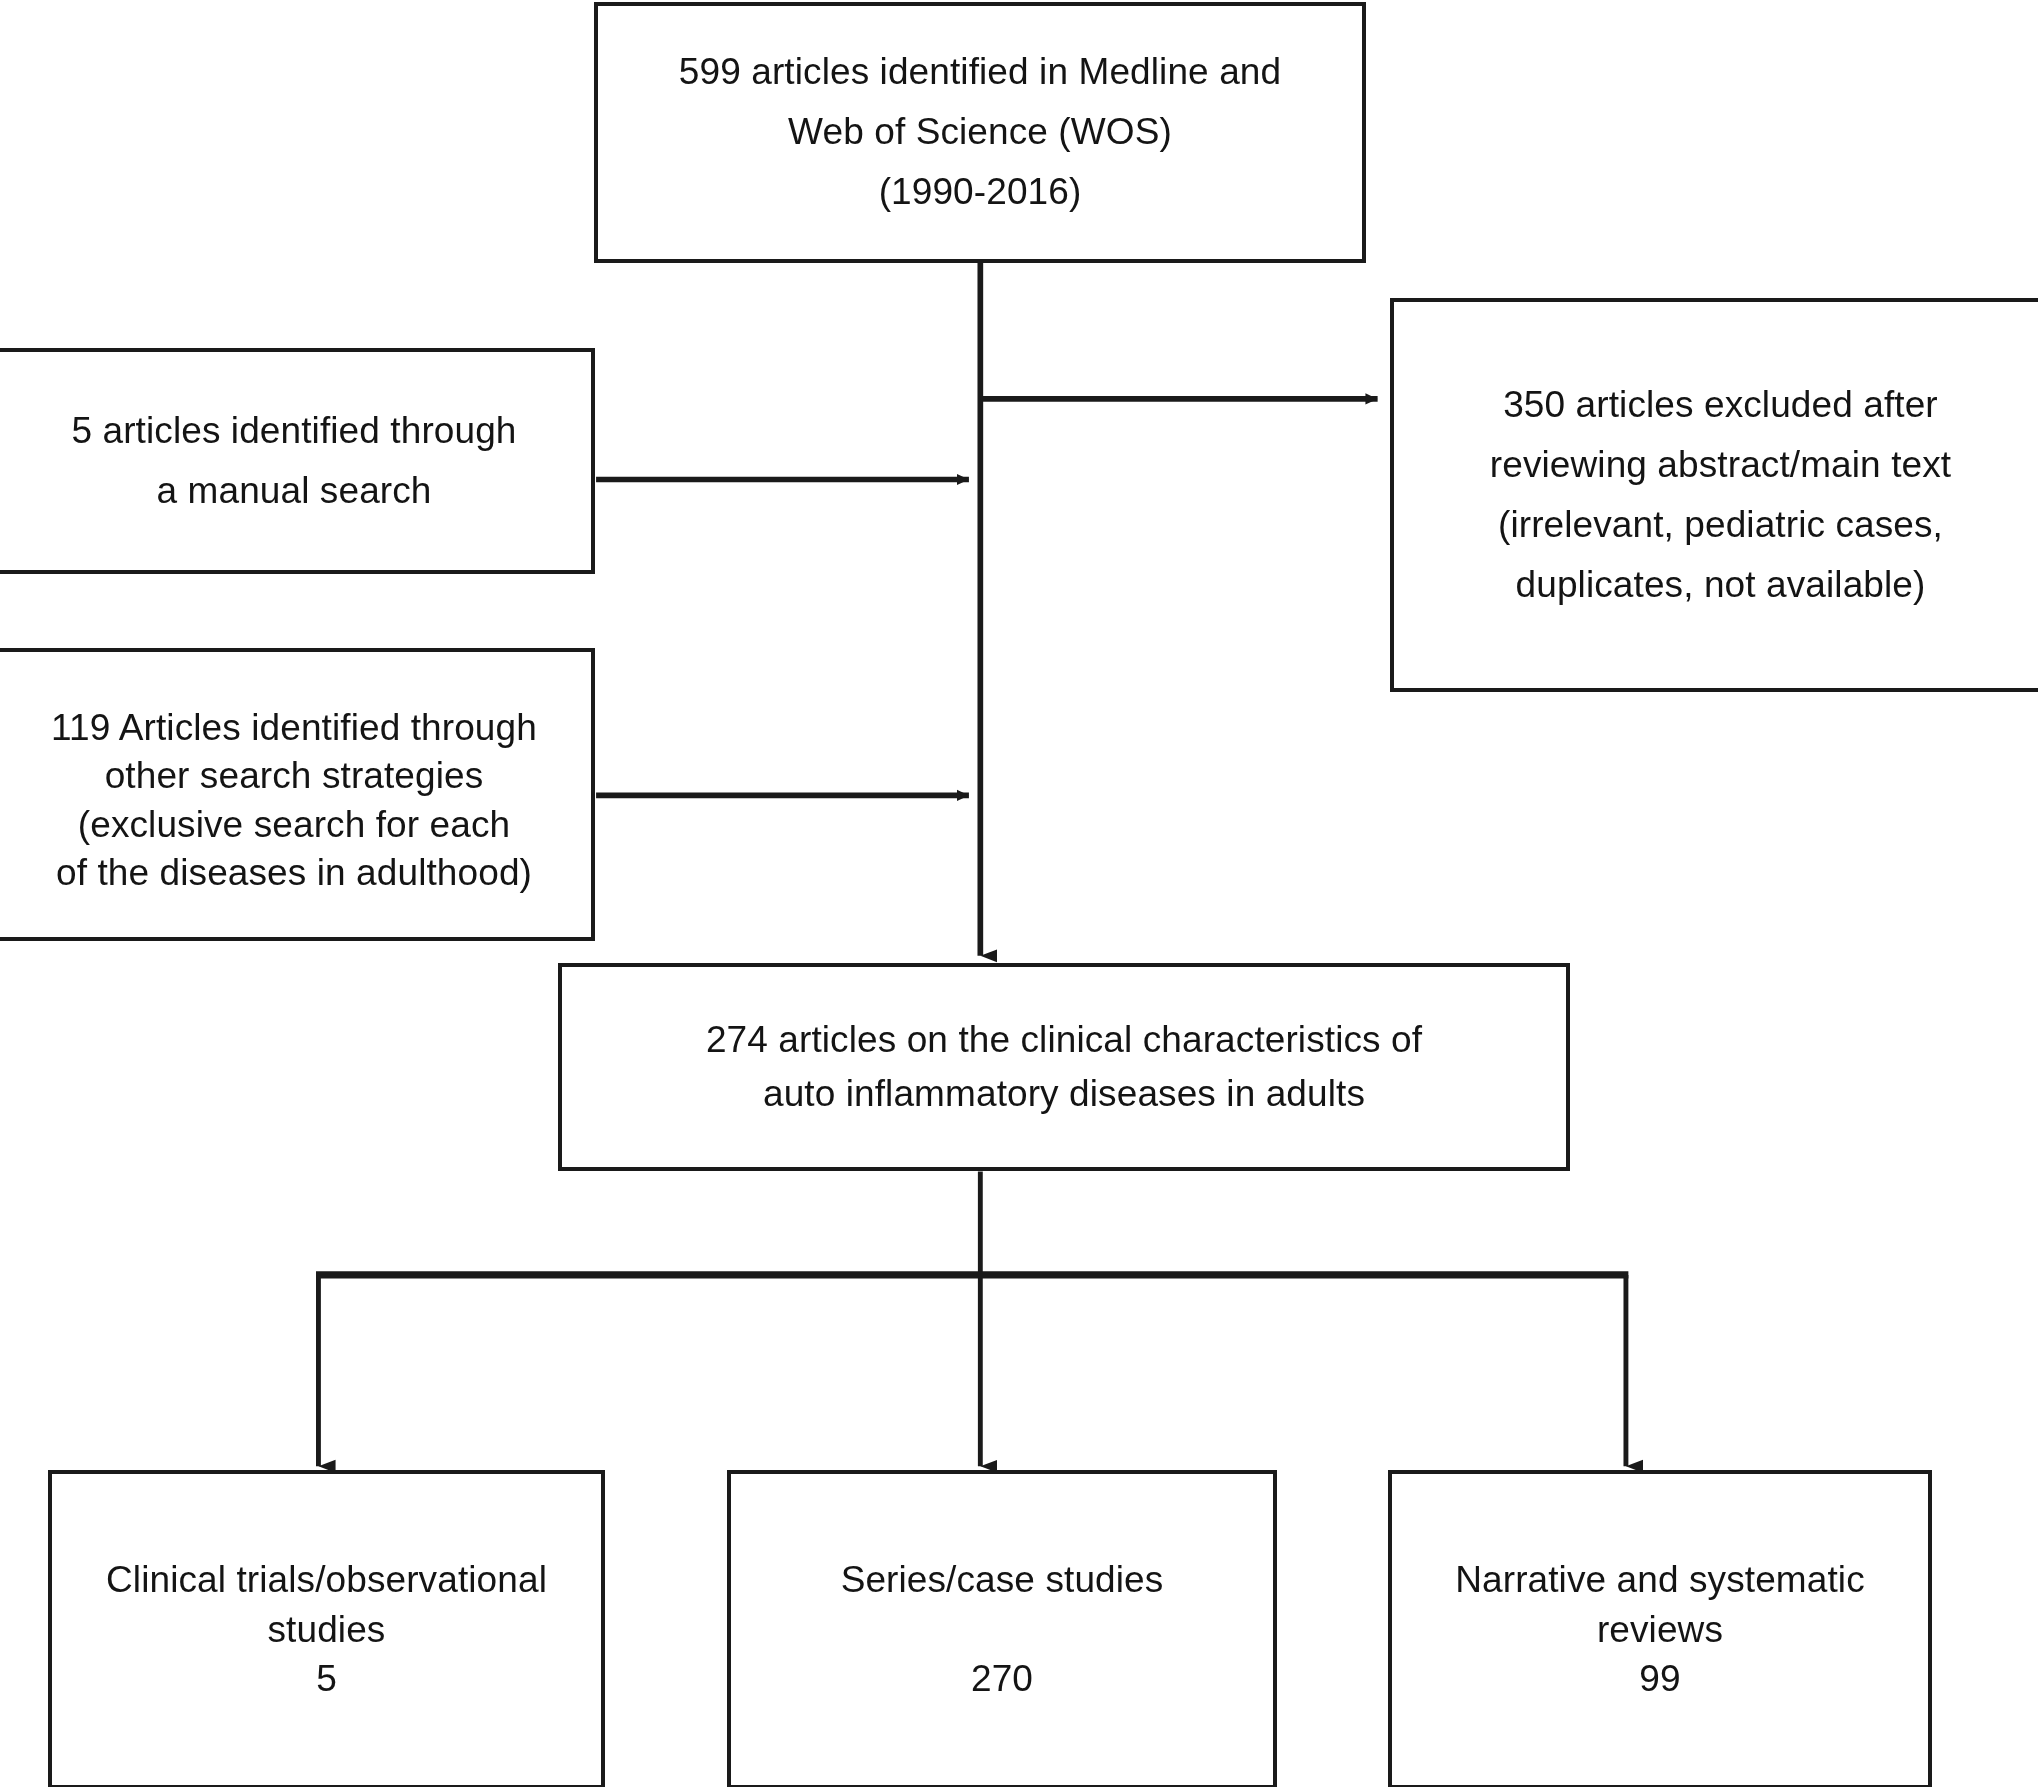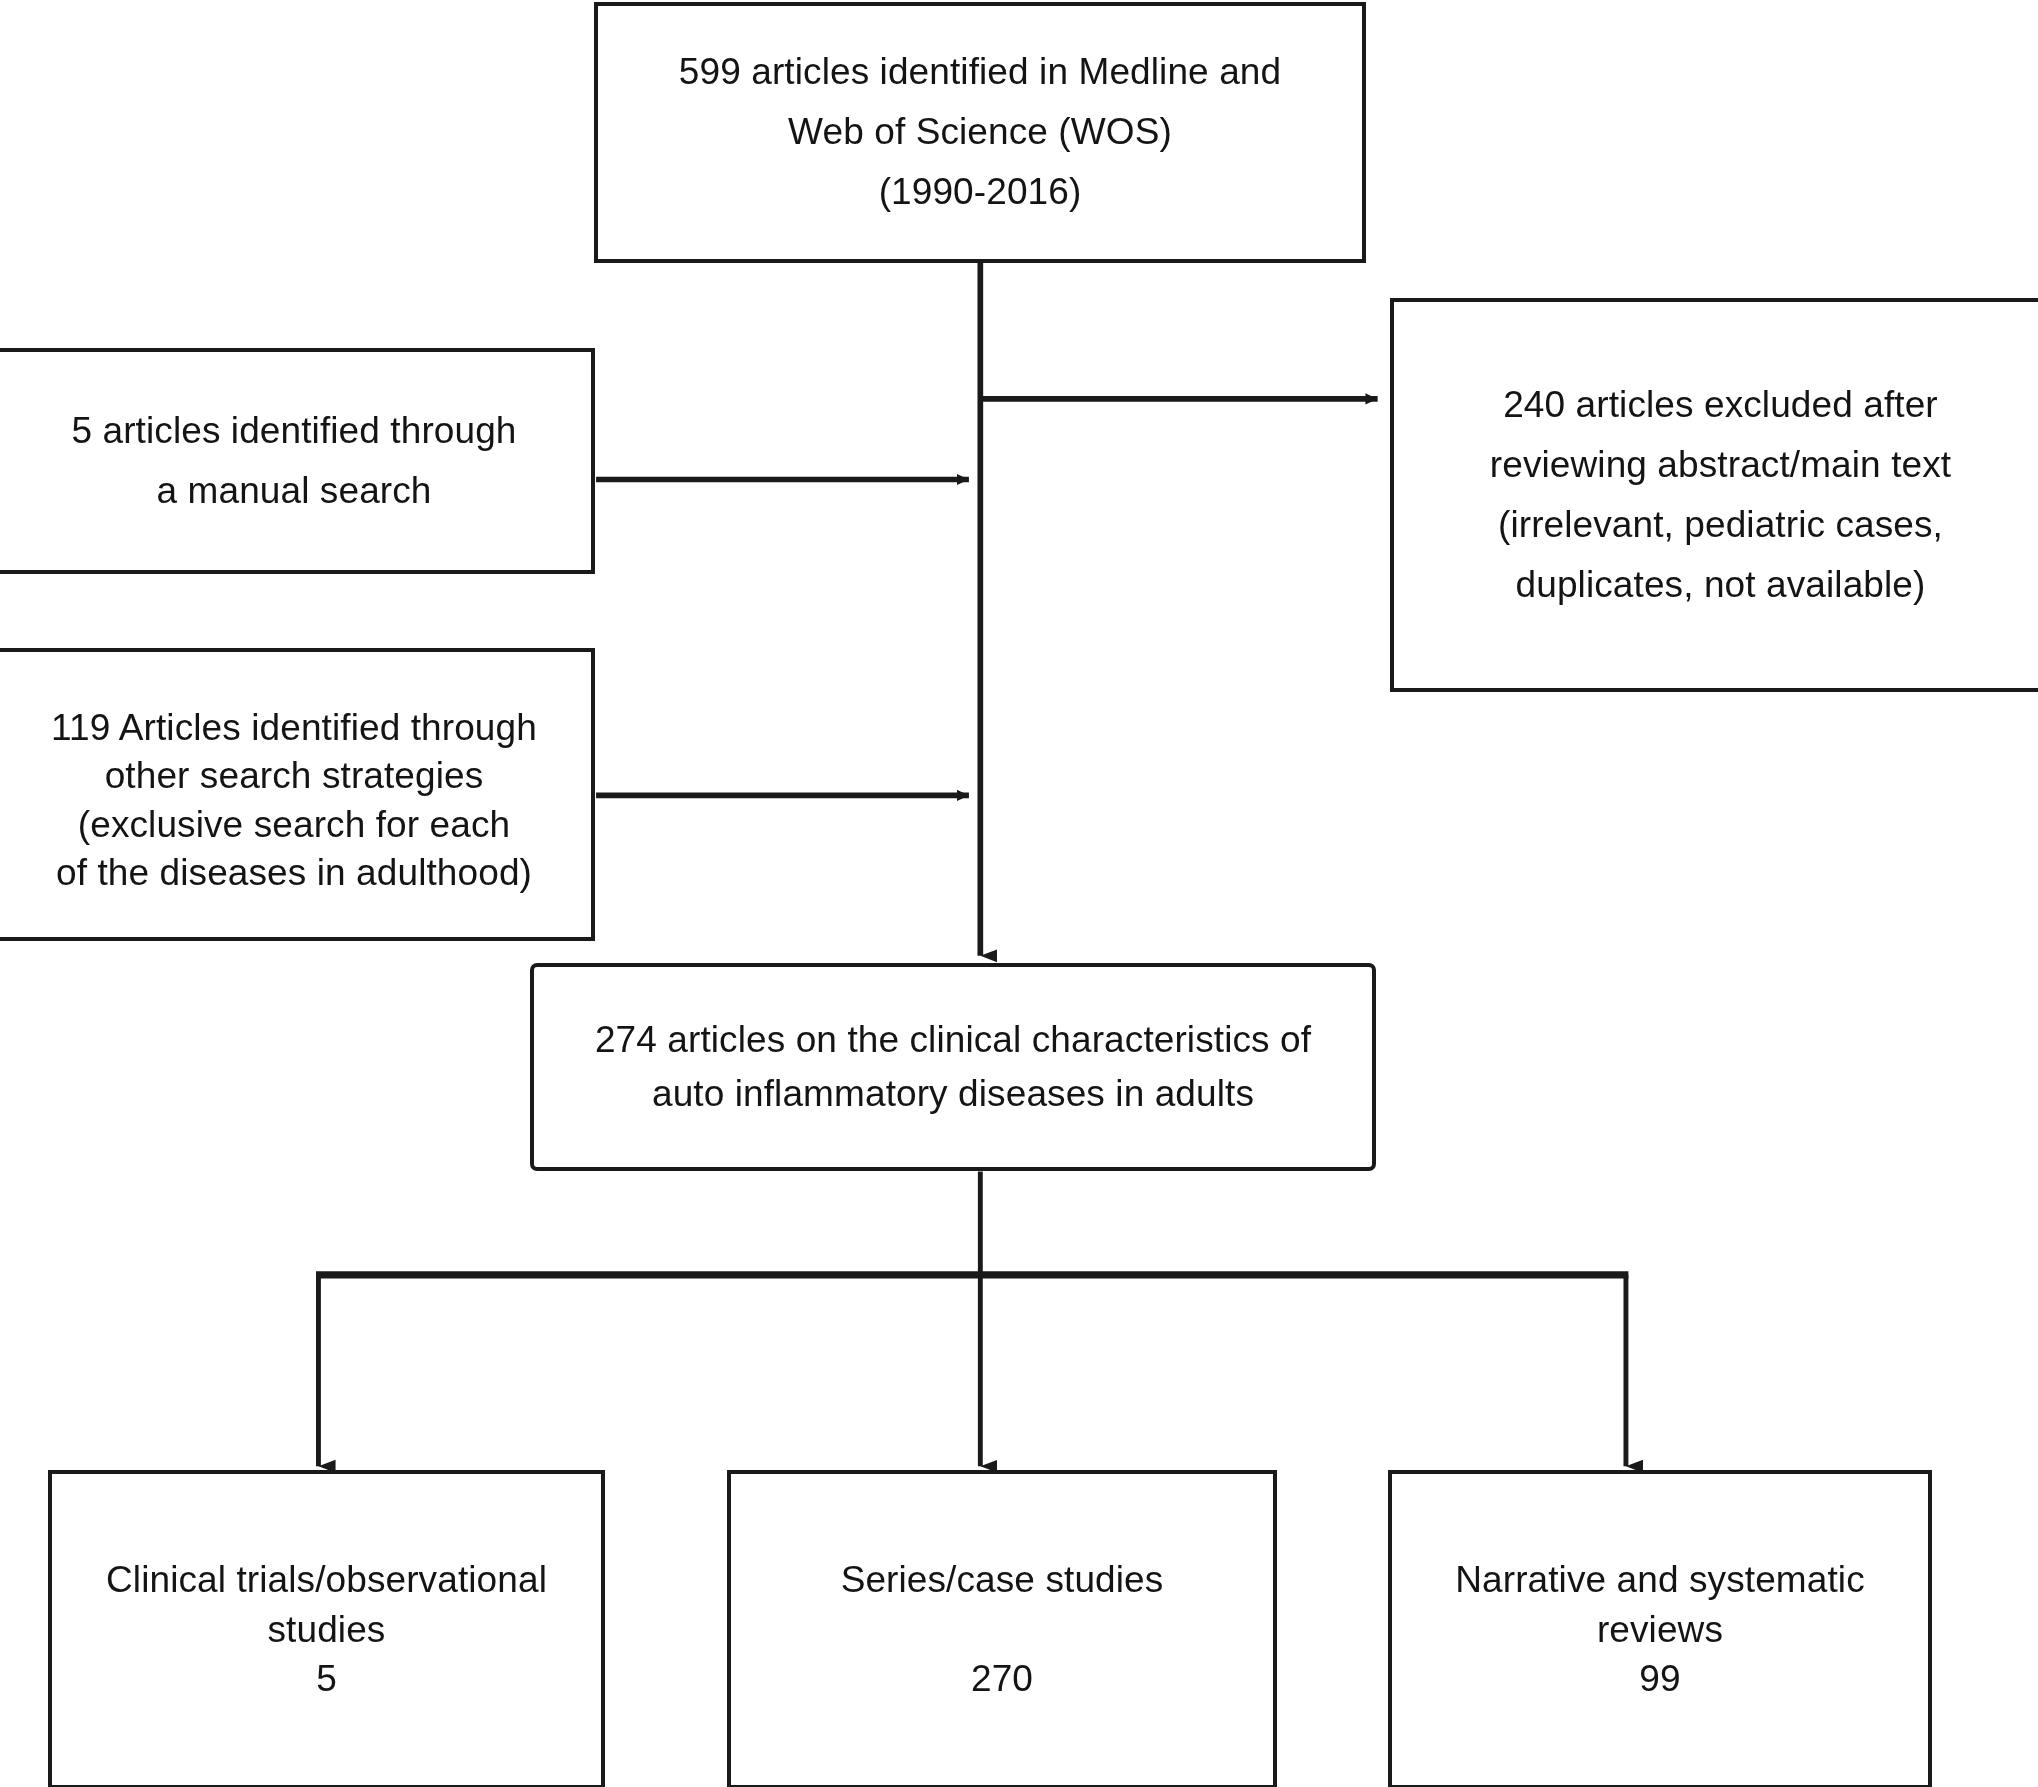--- a/index.html
+++ b/index.html
@@ -43,21 +43,21 @@
   }
   .node-text.tight {
     line-height: 1.30;
     margin-top: 12px;
   }
   
   #box-identified   { left: 594px;  top: 1.6px;    width: 772px;  height: 261px; }
   #box-manual       { left: -6.5px;   top: 348px;  width: 601px;  height: 226px; }
   #box-other-search { left: -6.5px;   top: 648px;  width: 601px;  height: 293px; }
   #box-excluded     { left: 1390px; top: 298px;  width: 661px;  height: 394px; }
-  #box-included     { left: 530px;  top: 963px; width: 846px; height: 208px; border-radius: 7px; }
+  #box-included     { left: 558px;  top: 963px; width: 1012px; height: 208px; }
   #box-trials       { left: 48px;   top: 1470px; width: 557px;  height: 319px; }
   #box-series       { left: 727px;  top: 1470px; width: 550px;  height: 319px; }
   #box-reviews      { left: 1388px; top: 1470px; width: 544px;  height: 319px; }
 
   #box-included .node-text { line-height: 1.45; }
   #box-trials .node-text,
   #box-series .node-text,
   #box-reviews .node-text { line-height: 1.34; }
 </style>
 </head>
@@ -104,21 +104,21 @@
   </div>
 
   <div class="node-box" id="box-other-search">
     <div class="node-text tight">119 Articles identified through
 other search strategies
 (exclusive search for each
 of the diseases in adulthood)</div>
   </div>
 
   <div class="node-box" id="box-excluded">
-    <div class="node-text">240 articles excluded after
+    <div class="node-text">350 articles excluded after
 reviewing abstract/main text
 (irrelevant, pediatric cases,
 duplicates, not available)</div>
   </div>
 
   <div class="node-box" id="box-included">
     <div class="node-text">274 articles on the clinical characteristics of
 auto inflammatory diseases in adults</div>
   </div>
 

